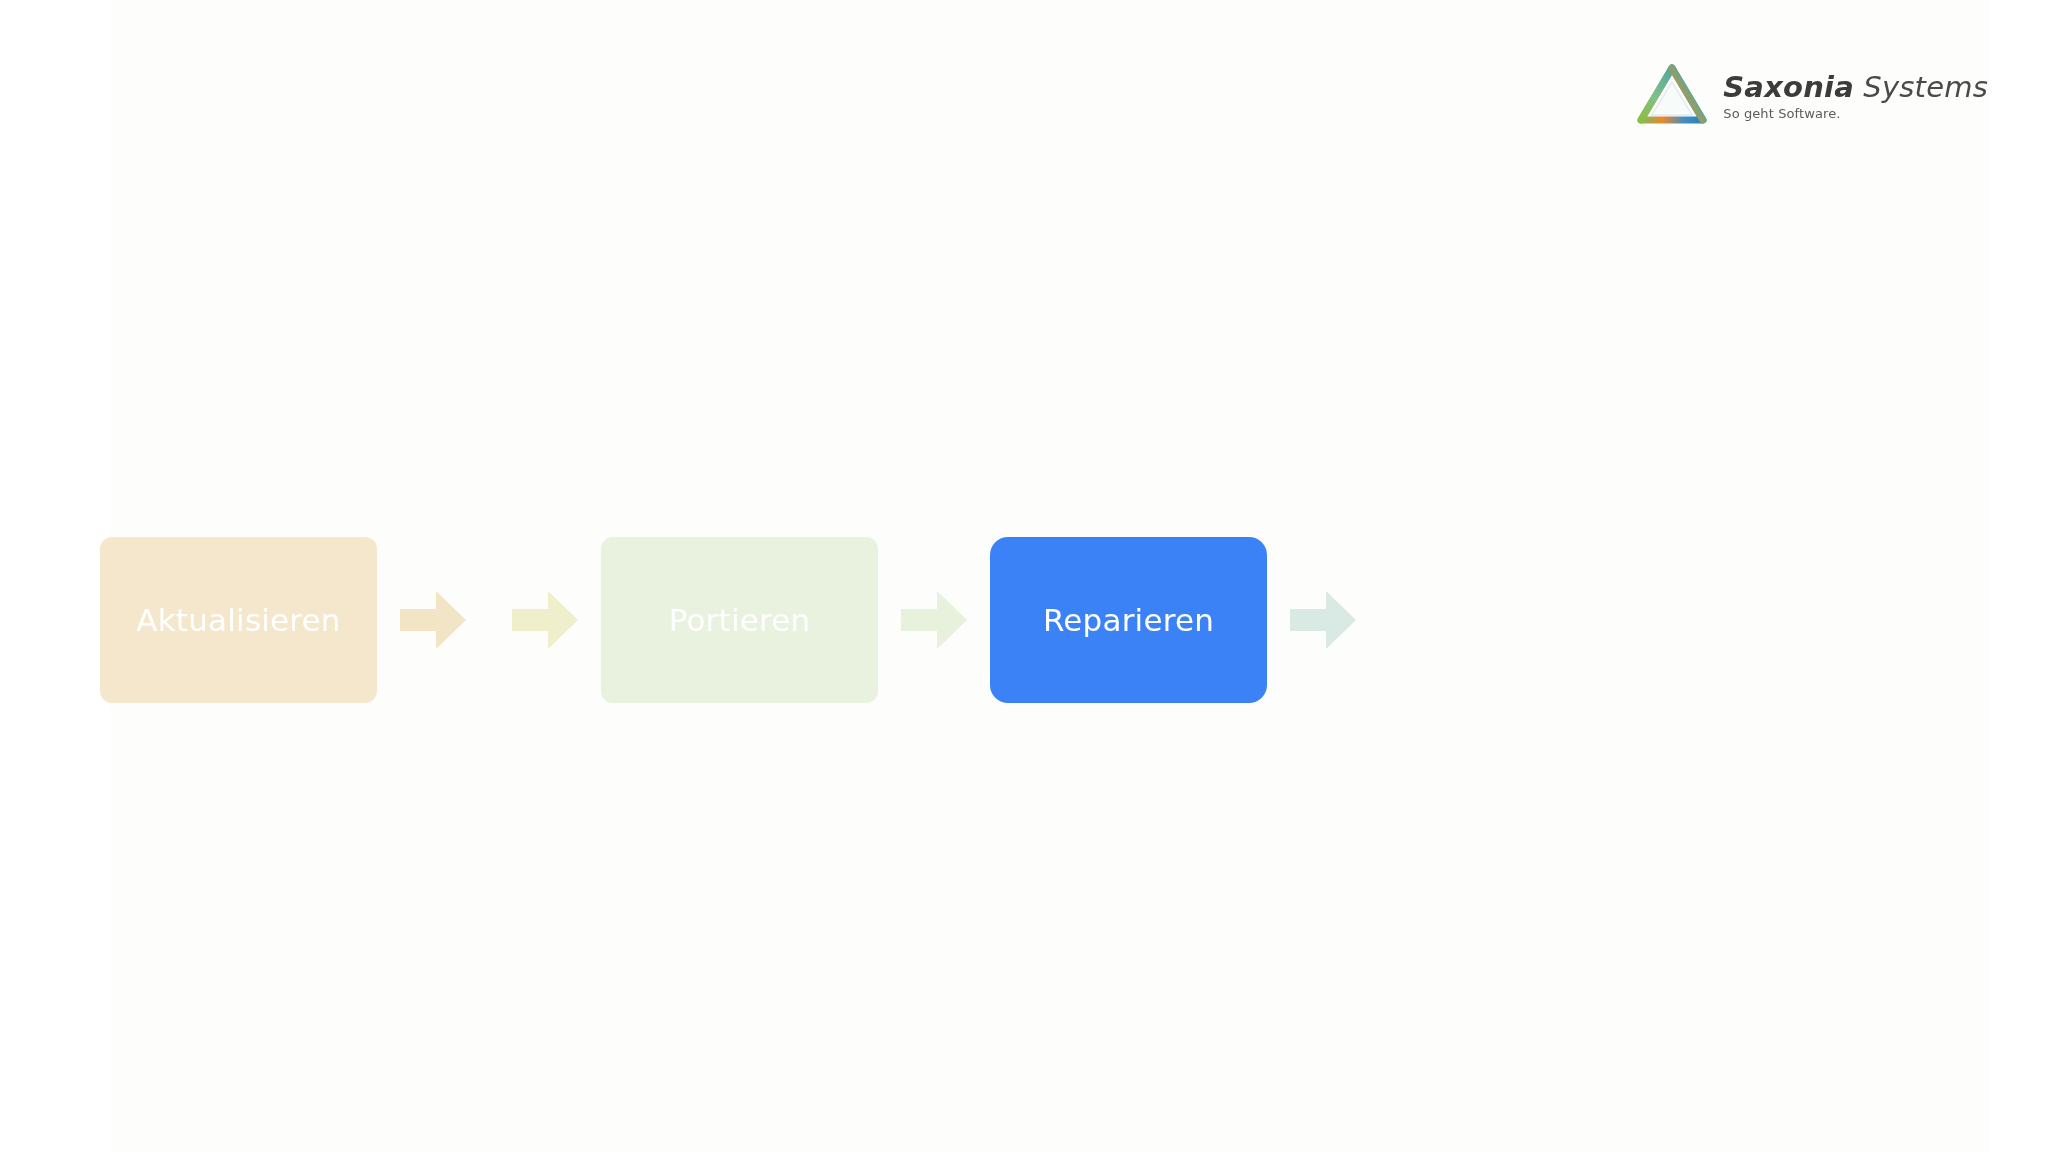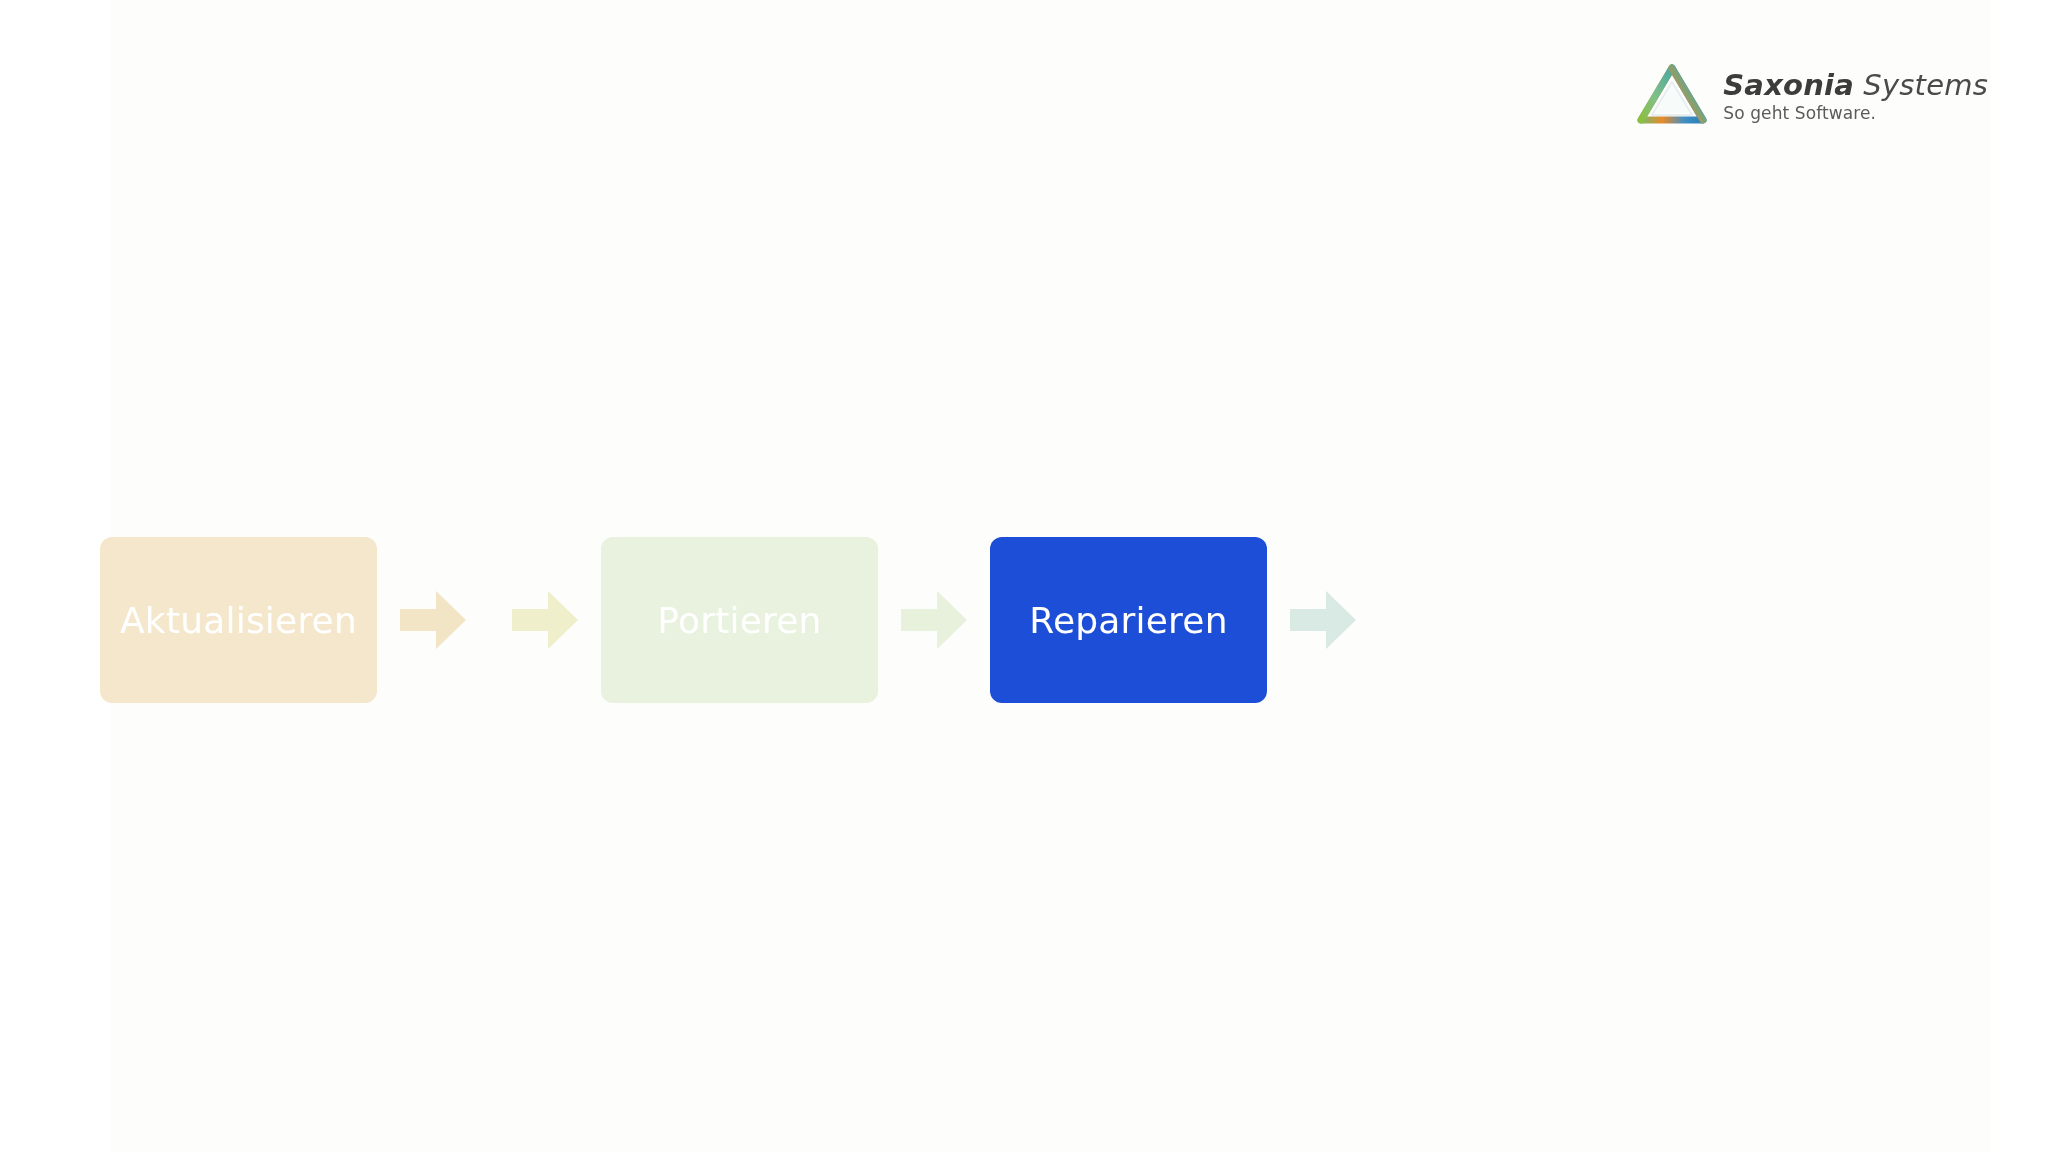--- a/index.html
+++ b/index.html
@@ -64,21 +64,21 @@
   #logo-wordmark .bold {
     font-weight: 700;
   }
   #logo-wordmark .light {
     font-weight: 400;
     color: #4a4a49;
   }
   #logo-tagline {
     margin-top: 5px;
     font-family: "DejaVu Sans", sans-serif;
-    font-size: 17px;
+    font-size: 13px;
     font-weight: 400;
     color: #5b5b5a;
     letter-spacing: 0.1px;
     white-space: nowrap;
   }
 
   
   #process-flow {
     position: absolute;
     left: 100px;
@@ -92,21 +92,21 @@
     height: 166px;
     border-radius: 12px;
     display: flex;
     align-items: center;
     justify-content: center;
     box-sizing: border-box;
   }
   .step-label {
     font-family: "DejaVu Sans", sans-serif;
     font-weight: 400;
-    font-size: 36px;
+    font-size: 31px;
     color: #ffffff;
     letter-spacing: 0.2px;
     white-space: nowrap;
   }
   .process-step.active .step-label {
     color: #ffffff;
   }
 
   .flow-arrow {
     width: 112px;
@@ -195,21 +195,21 @@
   <div class="process-step" style="background: rgb(232, 242, 222);">
     <span class="step-label" style="color: rgb(255, 255, 255);">Portieren</span>
   </div>
 
   <div class="flow-arrow">
     <svg viewBox="0 0 66 62" xmlns="http://www.w3.org/2000/svg">
       <polygon points="0,20 36,20 36,2 66,31 36,60 36,42 0,42" fill="#e7f1dc"></polygon>
     </svg>
   </div>
 
-  <div class="process-step active" style="background: #1d4ed8;">
+  <div class="process-step active" style="background: #3b82f6; border-radius: 18px;">
     <span class="step-label" style="color: rgb(255, 255, 255);">Reparieren</span>
   </div>
 
   <div class="flow-arrow">
     <svg viewBox="0 0 66 62" xmlns="http://www.w3.org/2000/svg">
       <polygon points="0,20 36,20 36,2 66,31 36,60 36,42 0,42" fill="#d9eae4"></polygon>
     </svg>
   </div>
 
 

